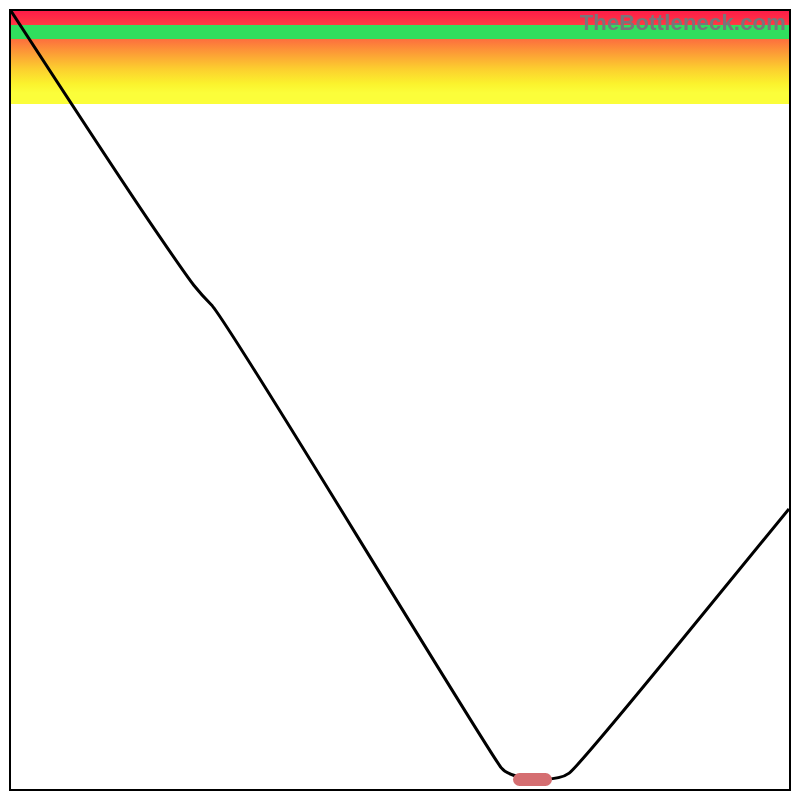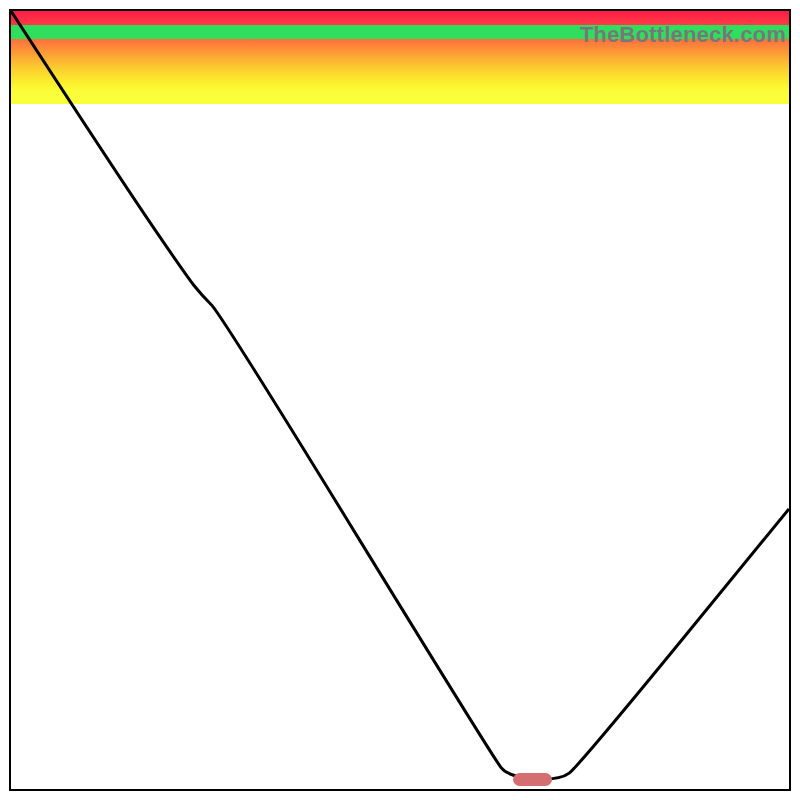--- a/index.html
+++ b/index.html
@@ -64,21 +64,21 @@
     fill: none;
     stroke-linecap: butt;
   }
   .marker {
     position: absolute;
     border-radius: 7px;
     background: #d56e71;
   }
   .watermark {
     position: absolute;
-    top: 22px;
+    top: 10px;
     right: 14px;
     font-family: Arial, Helvetica, sans-serif;
     font-size: 22px;
     font-weight: 600;
     color: #77777a;
     letter-spacing: 0.2px;
   }
 </style>
 </head>
 <body>

